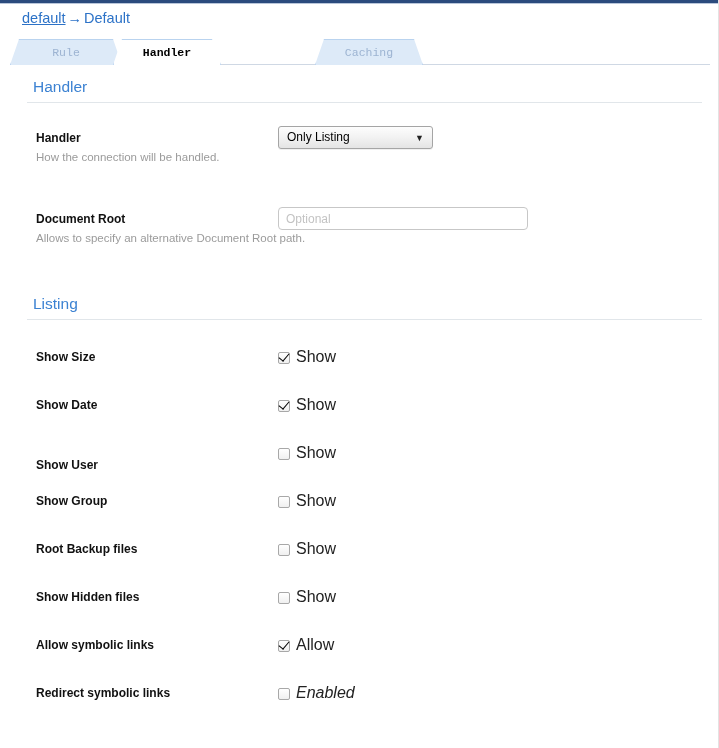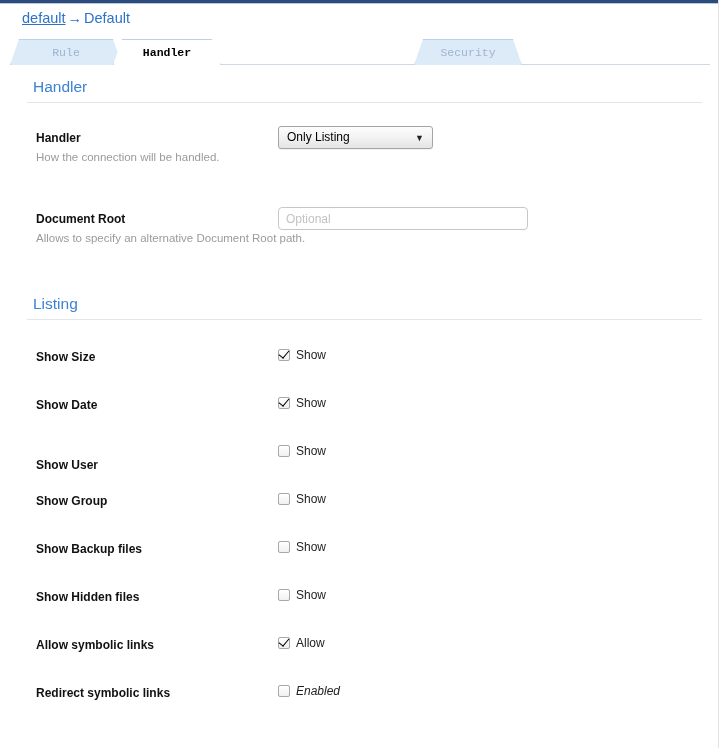--- a/index.html
+++ b/index.html
@@ -212,39 +212,39 @@
     position: absolute;
     left: 2px;
     top: -2px;
     width: 5px;
     height: 9px;
     border: solid #000000;
     border-width: 0 1.7px 1.7px 0;
     transform: rotate(40deg);
   }
   .check-label {
-    font-size: 12px;
+    font-size: 16px;
     color: #222222;
     padding-left: 6px;
   }
 </style>
 </head>
 <body>
 
 <div id="top-rule"></div>
 
 <div id="breadcrumb">
   <span class="crumb-link">default</span><span class="crumb-sep">→</span><span class="crumb-current">Default</span>
 </div>
 
 <div id="tabstrip">
   <div class="tabs-baseline"></div>
 <div class="tab" style="left: 0px; width: 112px;">Rule</div>
     <div class="tab active" style="left: 103px; width: 108px;">Handler</div>
-    <div class="tab" style="left: 404px; width: 108px;">Security</div>
+    <div class="tab" style="left: 305px; width: 108px;">Caching</div>
   </div>
 
 <div id="content">
     <div class="section" style="position: absolute; top: 13px; left: 0px; width: 719px;">
       <div class="section-title">Handler</div>
       <div class="section-rule"></div>
     </div>
     <div class="row" style="position: absolute; left: 0px; top: 66px; width: 719px; height: 1px;">
       <div class="row-label" style="top: 0px;">Handler</div>
       <div class="row-help" style="top: 20px;">How the connection will be handled.</div>
@@ -271,21 +271,21 @@
     </div>
     <div class="row" style="position: absolute; left: 0px; top: 381px; width: 719px; height: 1px;">
       <div class="row-label" style="top: 12px;">Show User</div>
       <div class="row-control" style="top: -2px;"><span class="check-wrap"><span class="ui-check"></span><span class="check-label">Show</span></span></div>
     </div>
     <div class="row" style="position: absolute; left: 0px; top: 429px; width: 719px; height: 1px;">
       <div class="row-label" style="top: 0px;">Show Group</div>
       <div class="row-control" style="top: -2px;"><span class="check-wrap"><span class="ui-check"></span><span class="check-label">Show</span></span></div>
     </div>
     <div class="row" style="position: absolute; left: 0px; top: 477px; width: 719px; height: 1px;">
-      <div class="row-label" style="top: 0px;">Show Backup files</div>
+      <div class="row-label" style="top: 0px;">Root Backup files</div>
       <div class="row-control" style="top: -2px;"><span class="check-wrap"><span class="ui-check"></span><span class="check-label">Show</span></span></div>
     </div>
     <div class="row" style="position: absolute; left: 0px; top: 525px; width: 719px; height: 1px;">
       <div class="row-label" style="top: 0px;">Show Hidden files</div>
       <div class="row-control" style="top: -2px;"><span class="check-wrap"><span class="ui-check"></span><span class="check-label">Show</span></span></div>
     </div>
     <div class="row" style="position: absolute; left: 0px; top: 573px; width: 719px; height: 1px;">
       <div class="row-label" style="top: 0px;">Allow symbolic links</div>
       <div class="row-control" style="top: -2px;"><span class="check-wrap"><span class="ui-check checked"></span><span class="check-label">Allow</span></span></div>
     </div>

